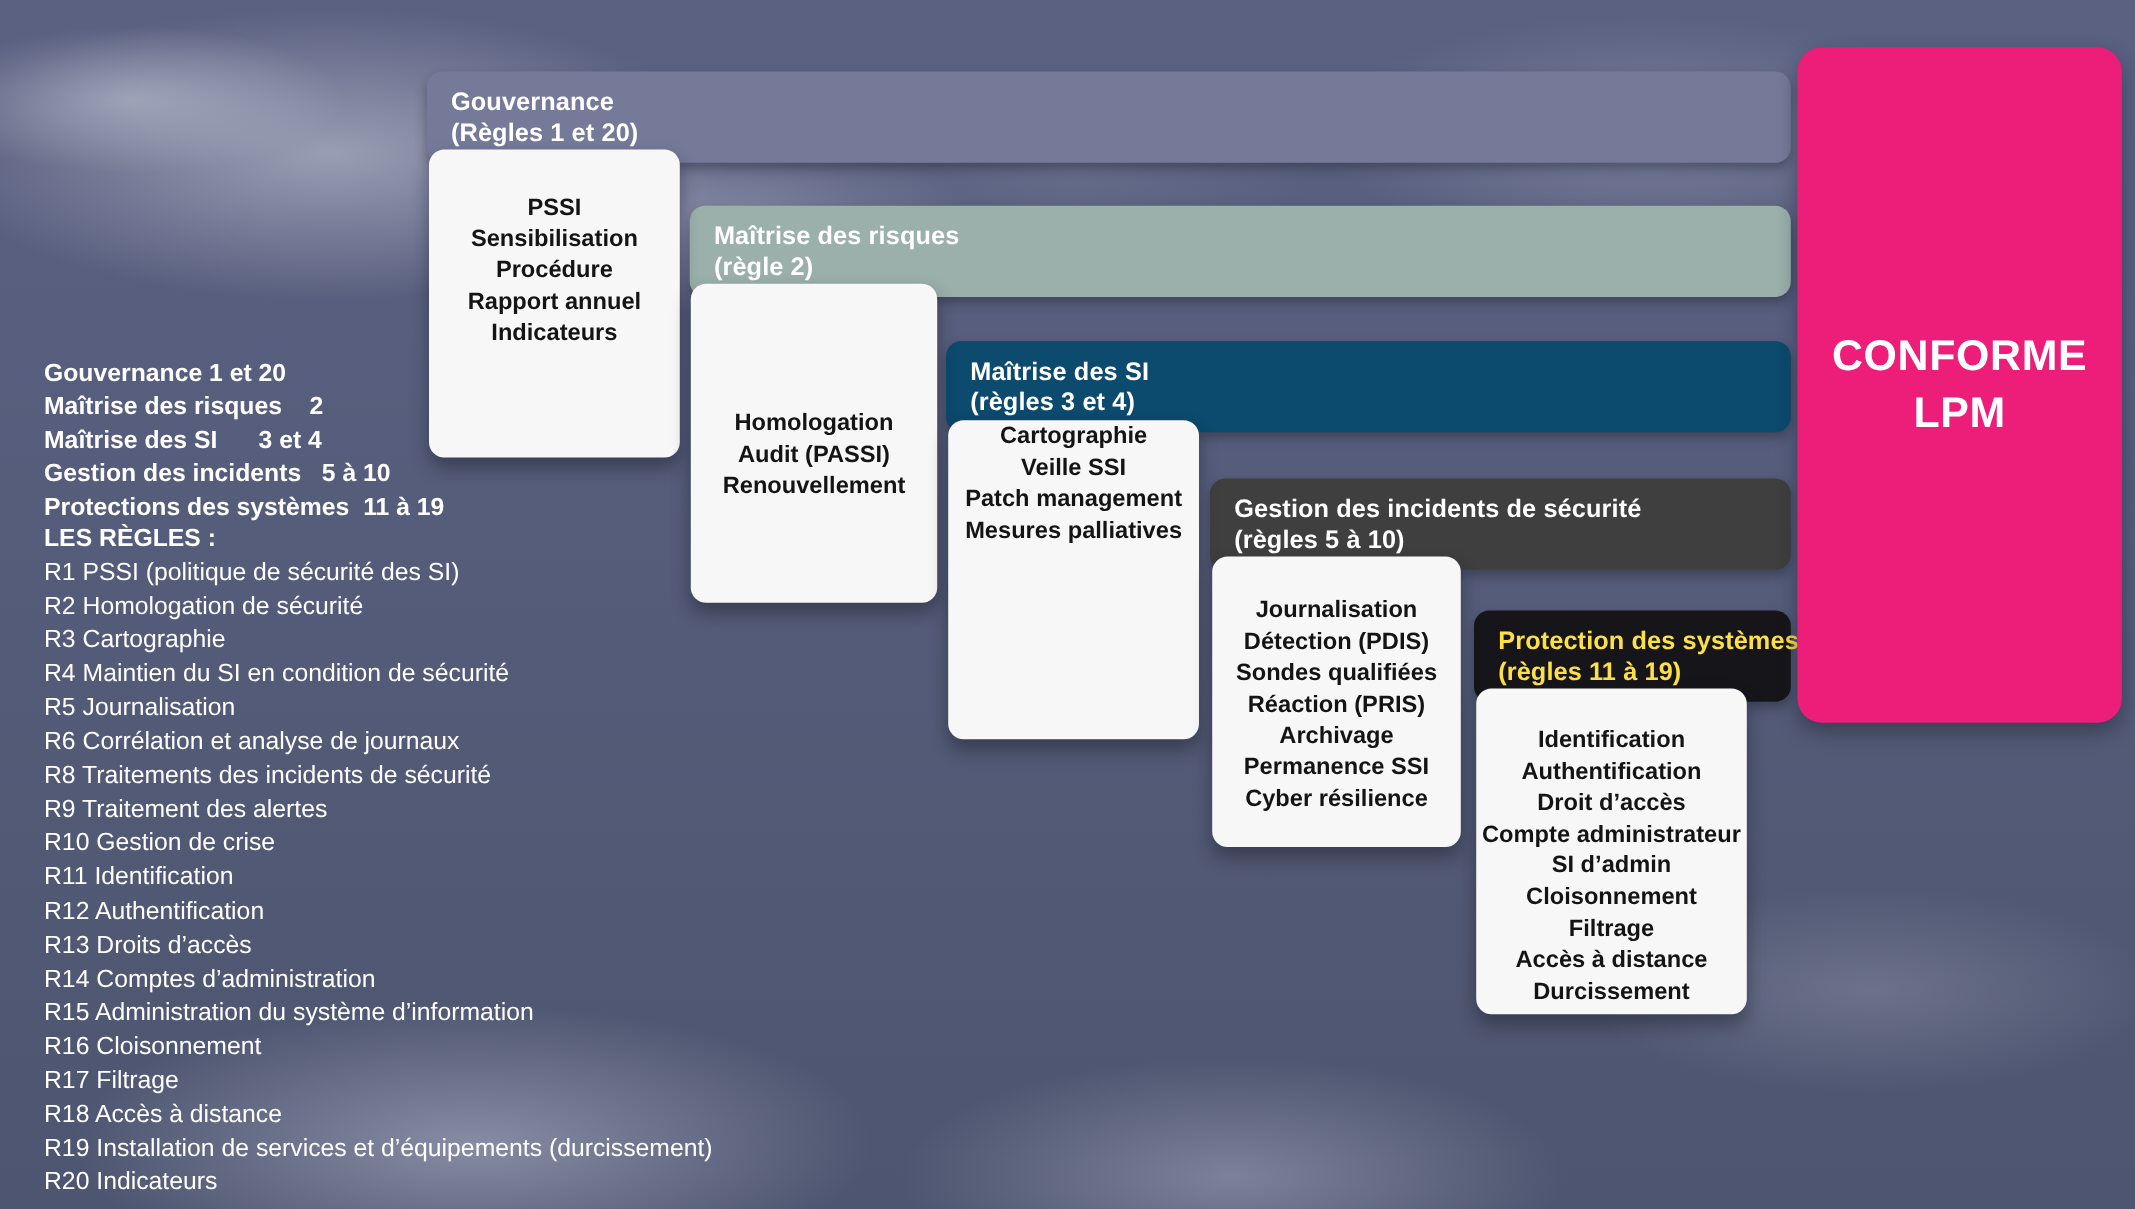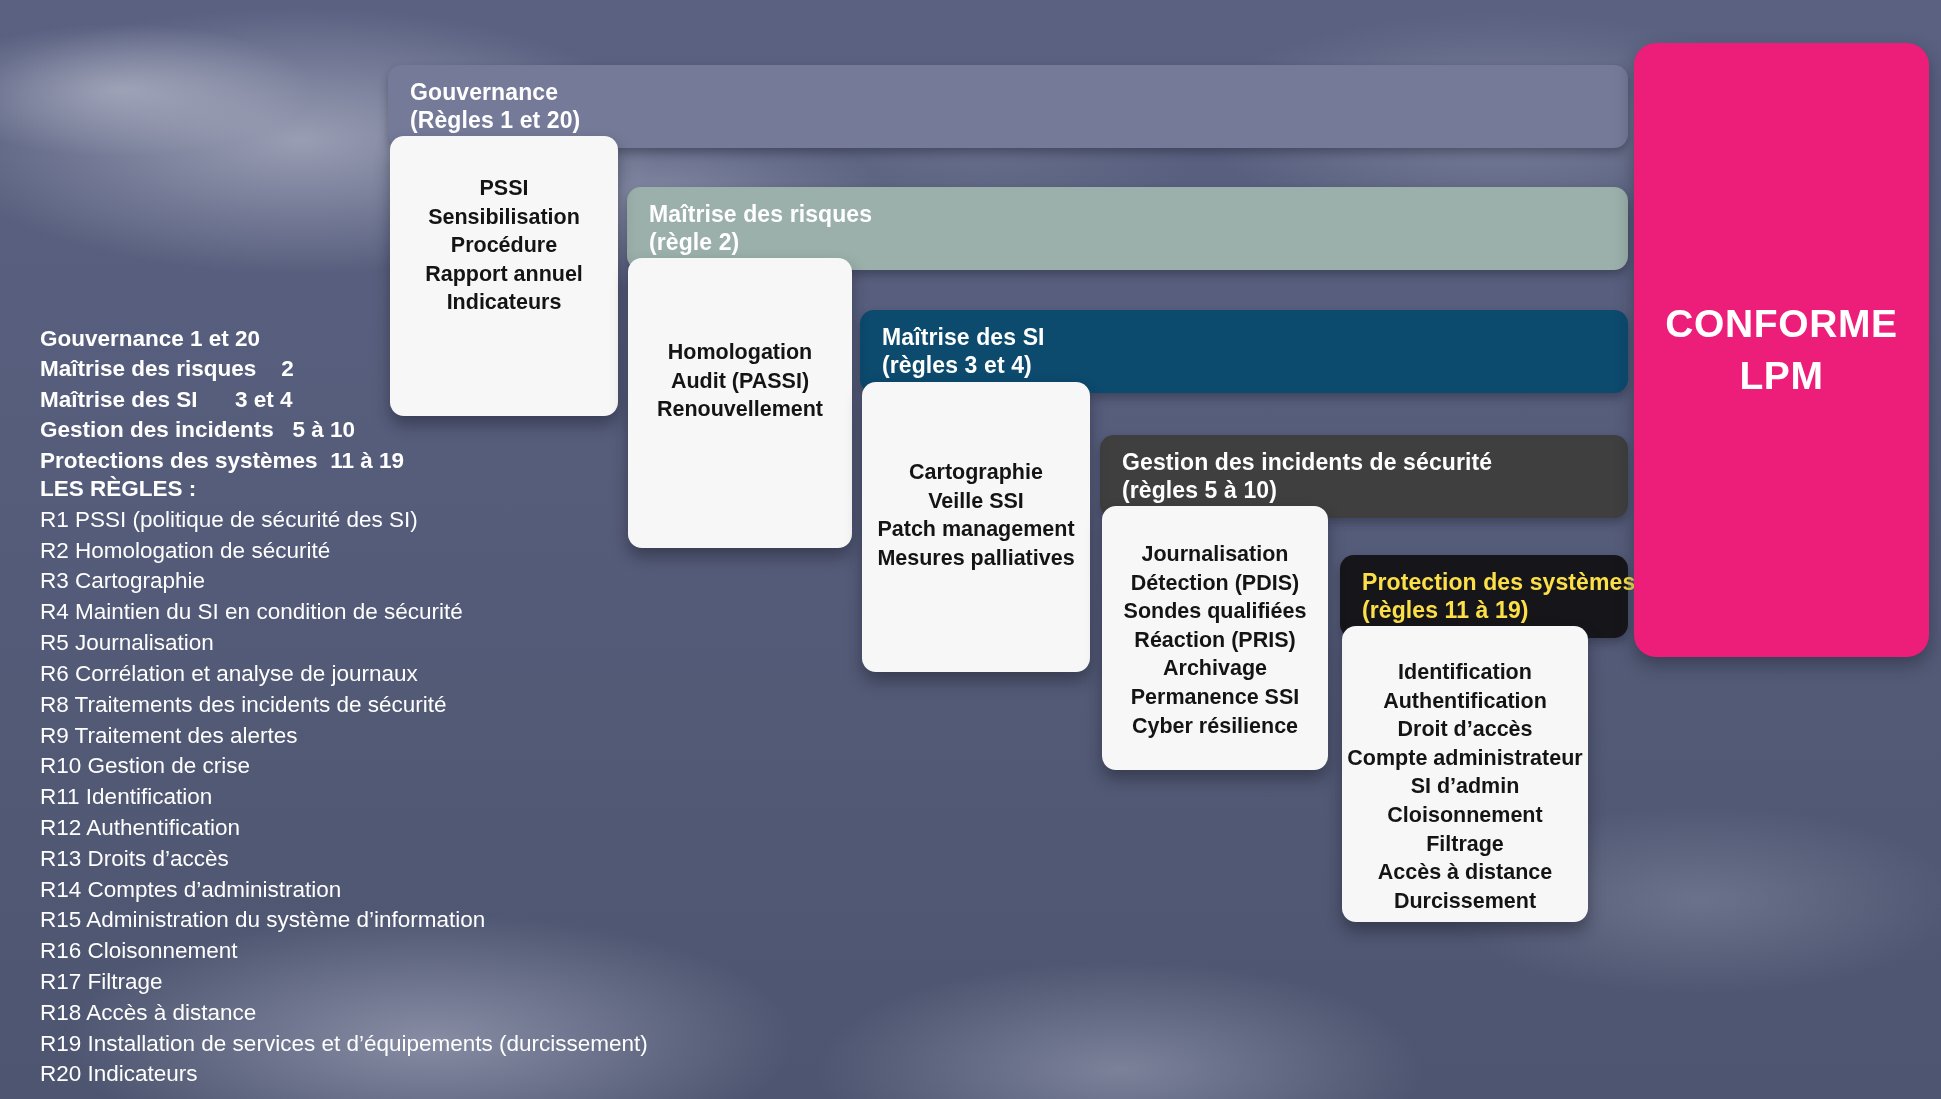--- a/index.html
+++ b/index.html
@@ -154,29 +154,29 @@
   <div class="card" id="card-0" style="left:390px; top:136px; width:228px; height:280px; padding-top:38px; font-size:21.5px;">
     <span class="items">
       <span class="item">PSSI</span>
       <span class="item">Sensibilisation</span>
       <span class="item">Procédure</span>
       <span class="item">Rapport annuel</span>
       <span class="item">Indicateurs</span>
     </span>
   </div>
 
-  <div class="card" id="card-1" style="left:628px; top:258px; width:224px; height:290px; padding-top:80px; font-size:21.5px;">
+  <div class="card" id="card-1" style="left:628px; top:258px; width:224px; height:290px; padding-top:112px; font-size:21.5px;">
     <span class="items">
       <span class="item">Homologation</span>
       <span class="item">Audit (PASSI)</span>
       <span class="item">Renouvellement</span>
     </span>
   </div>
 
-  <div class="card" id="card-2" style="left:862px; top:382px; width:228px; height:290px; padding-top:76px; font-size:21.5px;">
+  <div class="card" id="card-2" style="left:862px; top:382px; width:228px; height:290px; font-size:21.5px;">
     <span class="items">
       <span class="item">Cartographie</span>
       <span class="item">Veille SSI</span>
       <span class="item">Patch management</span>
       <span class="item">Mesures palliatives</span>
     </span>
   </div>
 
   <div class="card" id="card-4" style="left:1342px; top:626px; width:246px; height:296px; padding-top:32px; font-size:21.5px;">
     <span class="items">

